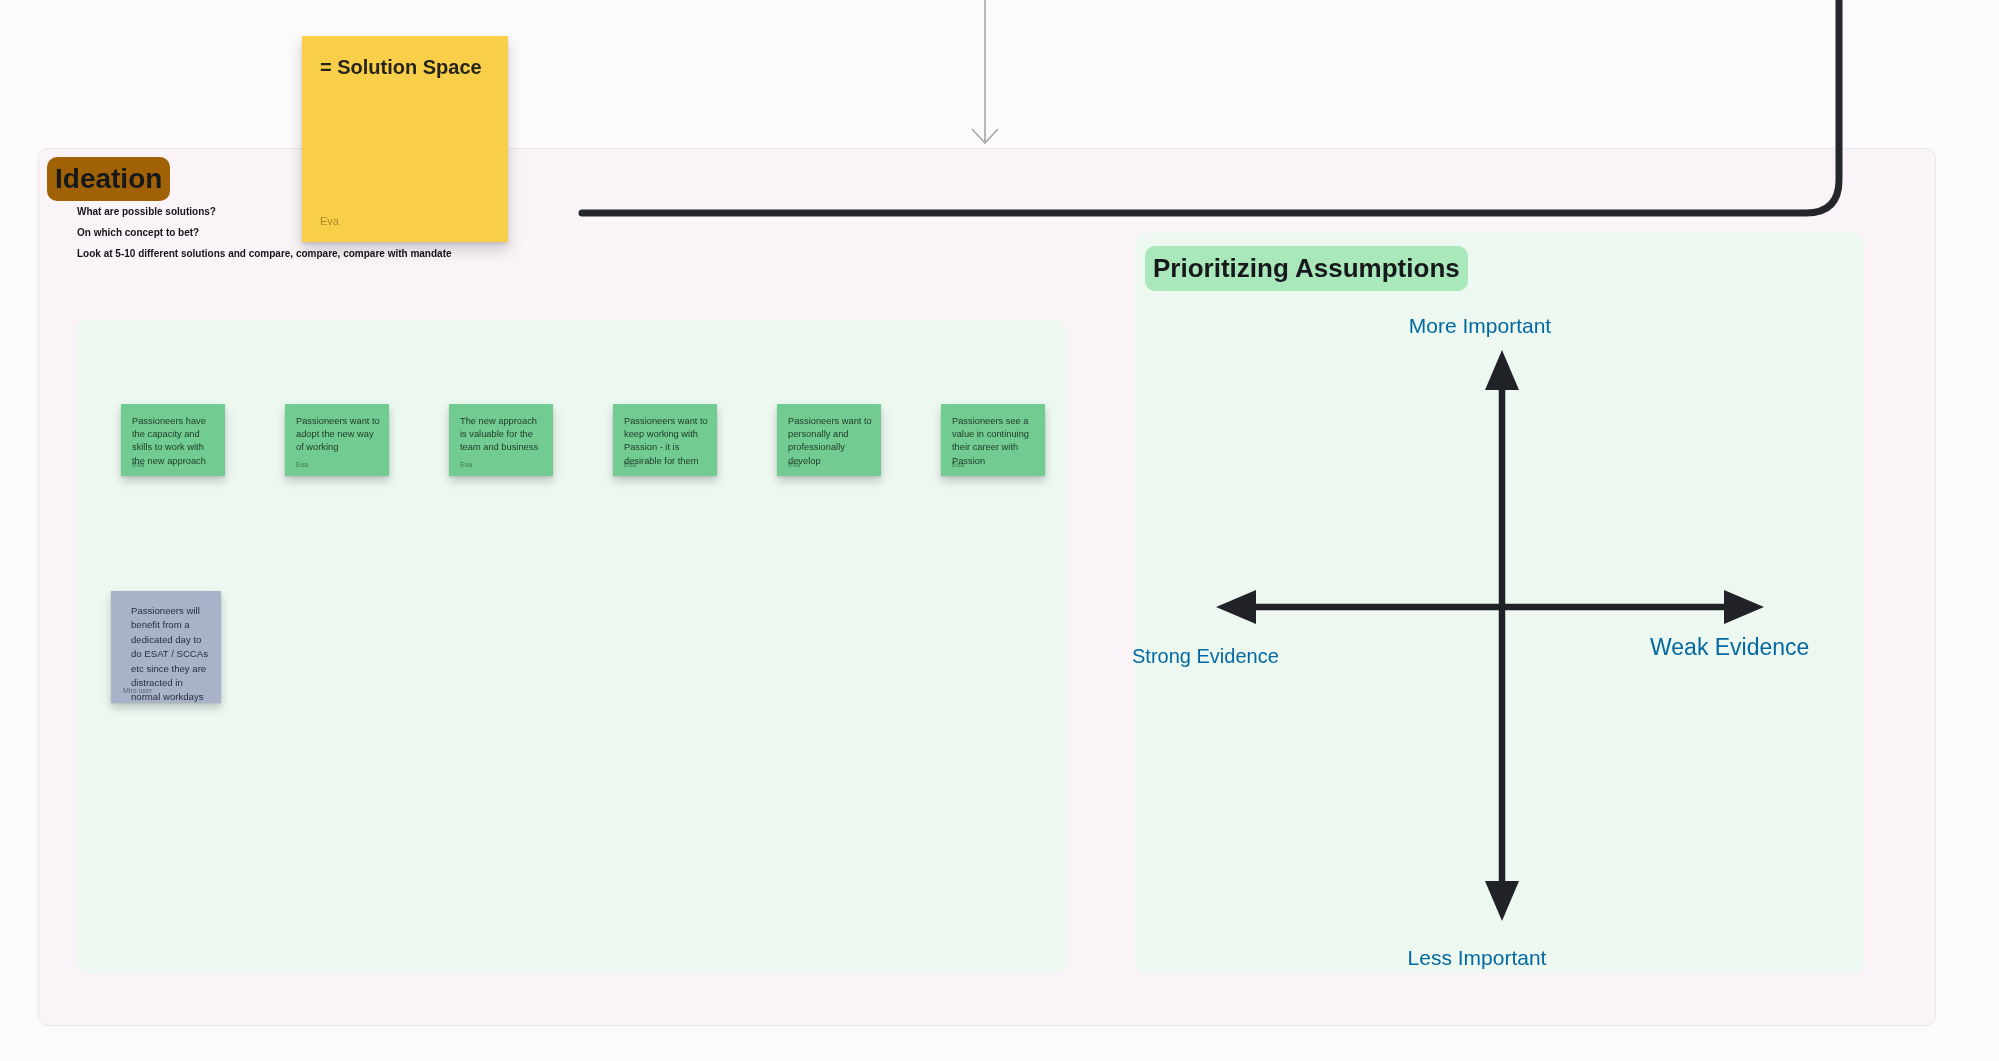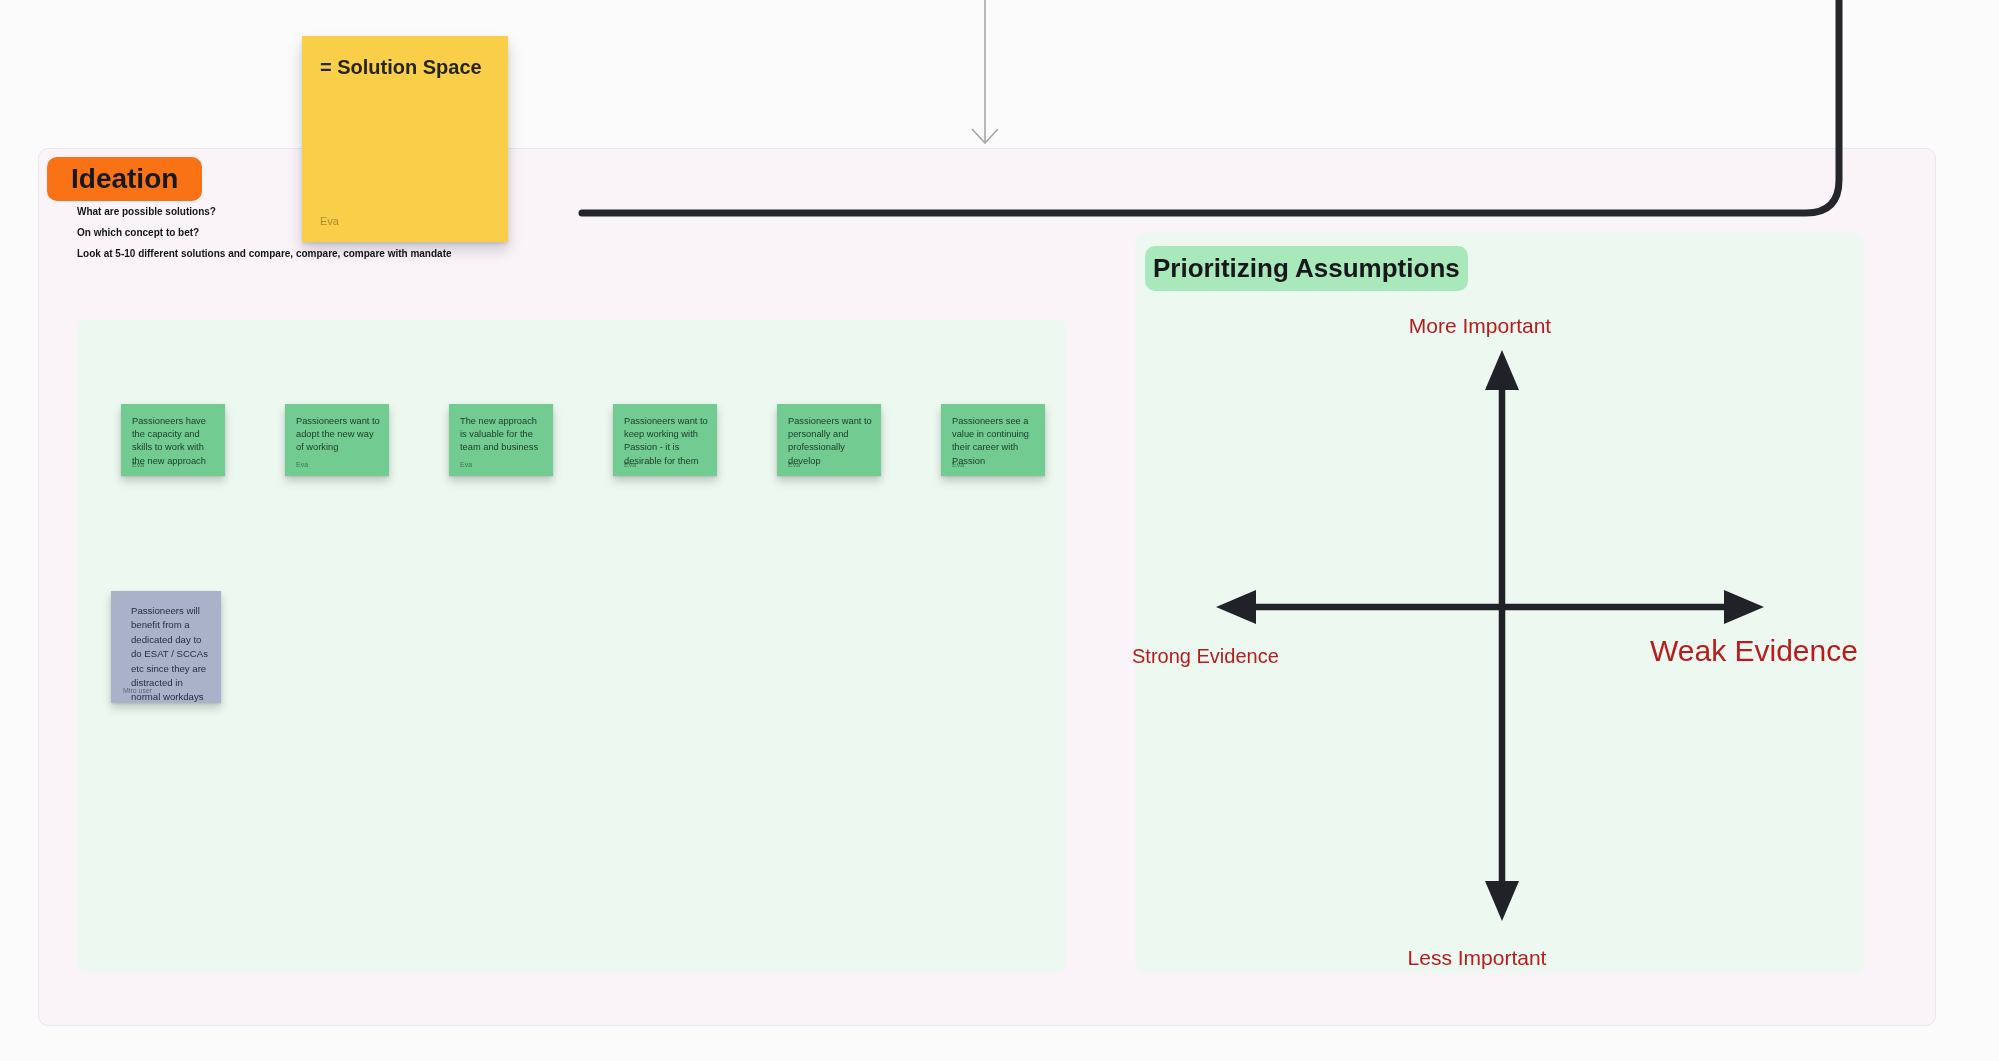--- a/index.html
+++ b/index.html
@@ -27,21 +27,21 @@
 
   
   .overlay-svg { position:absolute; left:0; top:0; z-index:3; pointer-events:none; }
 
   
   .pill {
     position:absolute; z-index:4;
     font-weight:bold; color:#17181c; border-radius:10px;
     white-space:nowrap; box-sizing:border-box;
   }
-  .pill-ideation { left:47px; top:157px; background:#f97316; font-size:28px; padding:6px 24px; }
+  .pill-ideation { left:47px; top:157px; background:#a16207; font-size:28px; padding:6px 8px; }
   .pill-assumptions { left:87px; top:330px; background:#a9e8bb; font-size:26px; padding:7px 20px; }
   .pill-prioritizing { left:1145px; top:246px; background:#a9e8bb; font-size:26px; padding:7px 8px; }
 
   
   .ideation-questions {
     position:absolute; left:77px; top:201px; z-index:4;
     font-size:10px; font-weight:bold; color:#141419; line-height:21px;
   }
 
   
@@ -72,25 +72,25 @@
   .note-gray { left:111px; top:591px; width:110px; height:112px; background:#a9b2c8; }
   .note-gray .note-text {
     padding:13px 10px 0 20px; font-size:9.6px; line-height:1.5;
     color:#272e41; font-weight:500;
   }
   .note-gray .note-author {
     position:absolute; left:12px; bottom:9px; font-size:7px; color:rgba(32,38,60,0.55);
   }
 
   
-  .axis-label { position:absolute; z-index:4; color:#b91c1c; white-space:nowrap; }
+  .axis-label { position:absolute; z-index:4; color:#0369a1; white-space:nowrap; }
   .lbl-more   { left:1480px; top:314px; font-size:21px; transform:translateX(-50%); }
   .lbl-less   { left:1477px; top:946px; font-size:21px; transform:translateX(-50%); }
   .lbl-strong { left:1132px; top:645px; font-size:20px; }
-  .lbl-weak   { left:1650px; top:634px; font-size:30px; }
+  .lbl-weak   { left:1650px; top:634px; font-size:23px; }
 </style>
 </head>
 <body>
 
 <div class="board">
 
   <div class="section-ideation"></div>
 
   <div class="panel panel-assumptions"></div>
   <div class="panel panel-prioritizing"></div>

